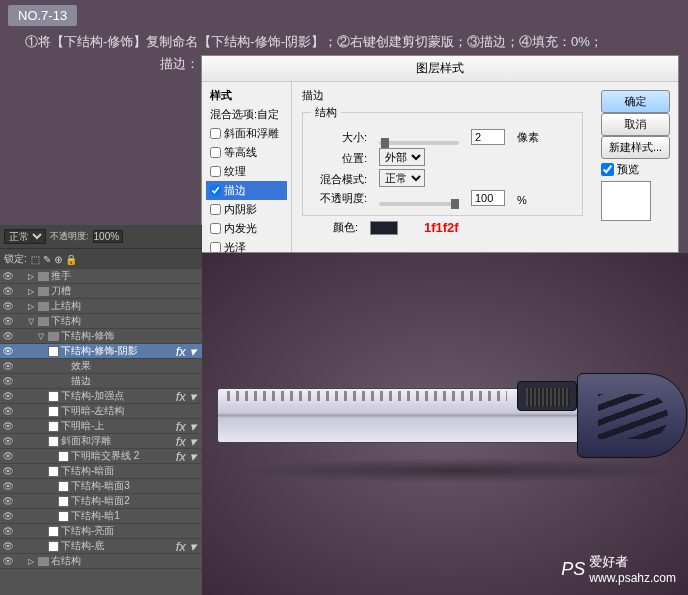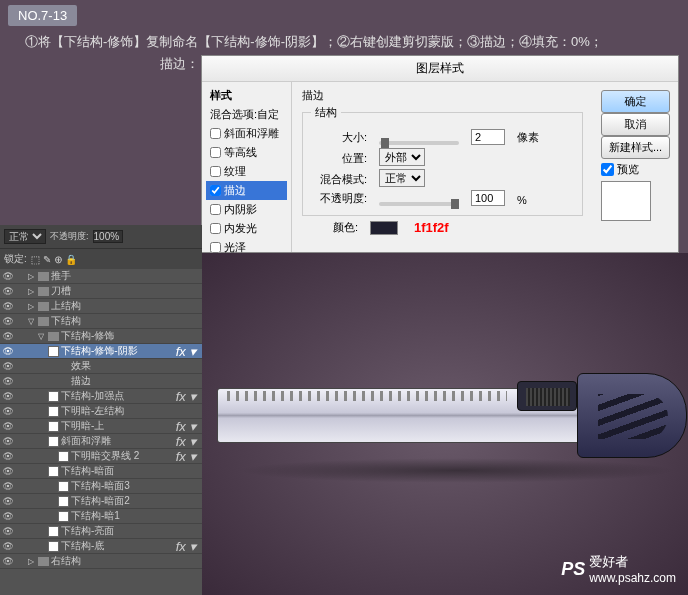--- a/index.html
+++ b/index.html
@@ -20,21 +20,21 @@
 .stroke-panel .group-title { font-size: 11px; margin-bottom: 2px; }
 .stroke-panel fieldset { border: 1px solid #ccc; padding: 6px 8px; margin-bottom: 4px; font-size: 11px; }
 .stroke-panel legend { font-size: 11px; padding: 0 4px; }
 .row { display: flex; align-items: flex-end; gap: 12px; margin: 3px 0; font-size: 11px; }
 .row .lbl { width: 56px; text-align: right; }
 .row input[type=text] { width: 34px; border: 1px solid #888; padding: 1px 3px; font-size: 11px; }
 .row select { border: 1px solid #888; font-size: 11px; padding: 1px; }
 .slider { width: 80px; height: 4px; background: #ccc; border-radius: 2px; position: relative; }
 .slider .thumb { position: absolute; width: 8px; height: 10px; background: #666; top: -3px; }
 .color-swatch { width: 28px; height: 14px; background: #1f1f2f; border: 1px solid #888; display: inline-block; }
-.color-hex { color: #ff0000; font-size: 13px; font-weight: bold; margin-left: 4px; }
+.color-hex { color: #ff0000; font-size: 13px; font-weight: bold; margin-left: 14px; }
 .btns { width: 85px; padding: 8px; display: flex; flex-direction: column; }
 .btns button { padding: 3px 4px; font-size: 11px; background: linear-gradient(#fff,#e0e0e0); border: 1px solid #888; border-radius: 3px; cursor: pointer; }
 .btns button.primary { background: linear-gradient(#d0e8ff,#a0d0ff); }
 .btns .chk { font-size: 11px; display: flex; gap: 3px; margin-top: 3px; }
 .btns .preview-box { width: 50px; height: 40px; border: 1px solid #888; background: #fff; margin-top: 4px; }
 
 .layers { position: absolute; left: 0; top: 225px; width: 202px; height: 370px; background: #535353; color: #ccc; font-size: 10px; }
 .layers-top { display: flex; gap: 4px; padding: 4px; align-items: center; background: #454545; }
 .layers-top select { background: #333; color: #ccc; border: 1px solid #222; font-size: 10px; }
 .layers-top .lbl2 { font-size: 9px; }
@@ -56,21 +56,21 @@
 .knife { position: absolute; left: 15px; top: 110px; width: 460px; height: 110px; }
 .knife-body { position: absolute; left: 0; top: 25px; width: 380px; height: 55px; background: linear-gradient(#f0f0f8, #c8c8d8 45%, #a0a0b0 50%, #c8c8d8 55%, #e8e8f0); border-radius: 3px; border: 1px solid #444; }
 .knife-ridges { position: absolute; left: 10px; top: 28px; width: 280px; height: 10px; background: repeating-linear-gradient(90deg, #888 0, #888 3px, transparent 3px, transparent 9px); }
 .knife-slider { position: absolute; left: 300px; top: 18px; width: 60px; height: 30px; background: #2a2a3a; border-radius: 4px; border: 1px solid #111; }
 .knife-slider::before { content:""; position: absolute; left: 8px; top: 6px; width: 44px; height: 18px; background: repeating-linear-gradient(90deg, #444 0, #444 2px, #222 2px, #222 4px); }
 .knife-handle { position: absolute; left: 360px; top: 10px; width: 110px; height: 85px; background: linear-gradient(#5a5a7a, #2a2a4a); border-radius: 6px 40px 40px 6px; border: 1px solid #111; }
 .knife-handle::after { content:""; position: absolute; left: 20px; top: 20px; width: 70px; height: 45px; background: repeating-linear-gradient(-20deg, transparent 0, transparent 8px, #1a1a2a 8px, #1a1a2a 14px); border-radius: 0 30px 30px 0; }
 .knife-shadow { position: absolute; left: 20px; top: 95px; width: 440px; height: 25px; background: radial-gradient(ellipse, rgba(0,0,0,0.4), transparent 70%); }
 
 .watermark { position: absolute; right: 12px; bottom: 10px; color: #fff; font-size: 13px; display: flex; align-items: center; gap: 4px; }
-.watermark .ps { font-weight: bold; font-style: italic; font-size: 18px; }
+.watermark .ps { font-weight: normal; font-style: italic; font-size: 18px; }
 .watermark .url { font-size: 12px; display: block; }
 </style>
 </head>
 <body>
 
 
 
 <div class="header-tag">NO.7-13</div>
 <div class="instruction">①将【下结构-修饰】复制命名【下结构-修饰-阴影】；②右键创建剪切蒙版；③描边；④填充：0%；</div>
 <div class="instruction" style="text-align:left; padding-left:160px;">

